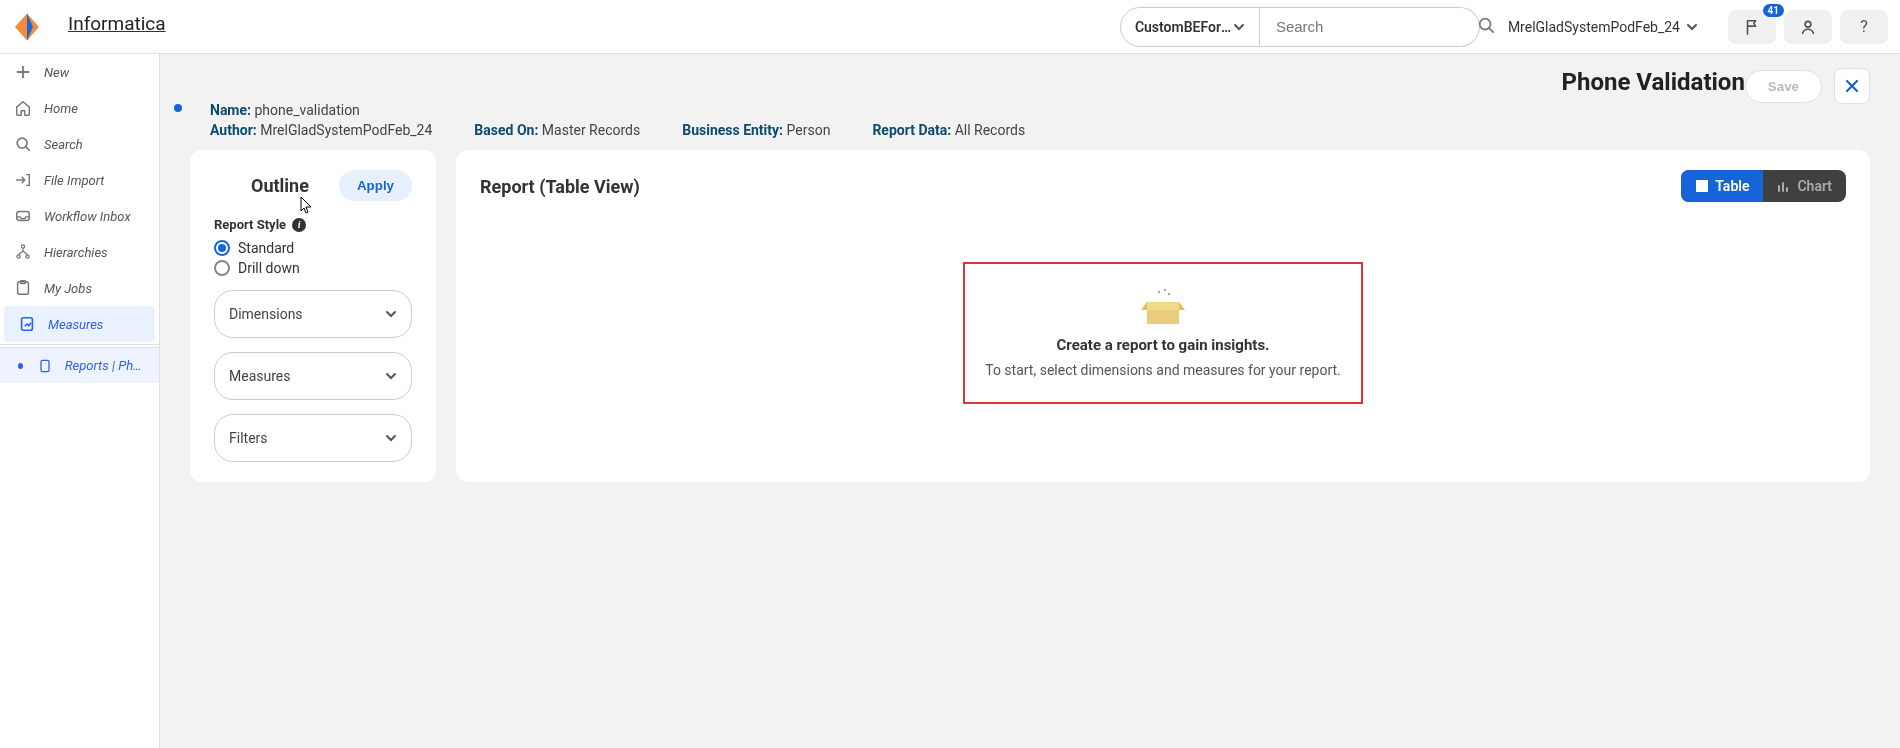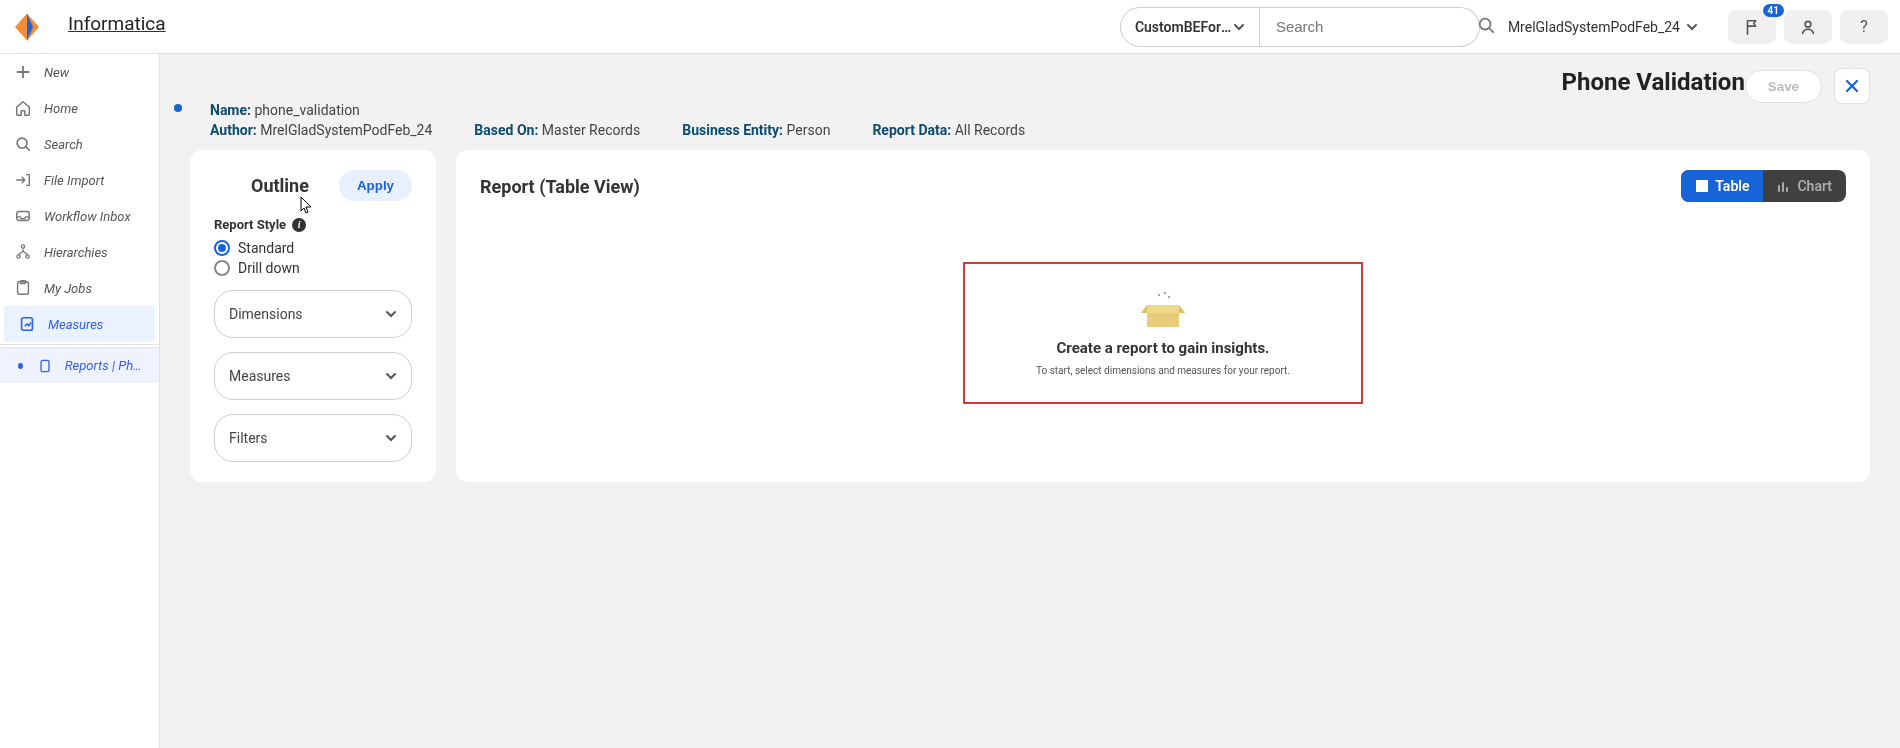--- a/index.html
+++ b/index.html
@@ -150,21 +150,21 @@
   .view-toggle{ display:flex; background:#404040; border-radius:8px; overflow:hidden;}
   .toggle-btn{ display:flex;align-items:center;gap:6px;padding:8px 14px;font-weight:600;cursor:pointer;}
   .toggle-btn.active{ background:var(--primary-blue); color:#fff;}
   .toggle-btn.inactive{ color:#aaa;}
   .empty-box{
     border:2px solid #d93636; margin: 60px auto 0 auto; width: 400px; height:142px;
     display:flex; flex-direction:column; align-items:center; justify-content:center; text-align:center;
     padding:10px;
   }
   .empty-title{ font-weight:700; font-size:15px; color:#333; margin-top:8px;}
-  .empty-sub{ color:#555; font-size:10px; margin-top:8px;}
+  .empty-sub{ color:#555; font-size:14px; margin-top:8px;}
   .chevron-down{ display:inline-block; }
   .chevron-down svg{display:block;}
   
   .cursor-arrow{
     position:absolute; top:46px; left:110px; pointer-events:none;
   }
 </style>
 </head>
 <body>
 

